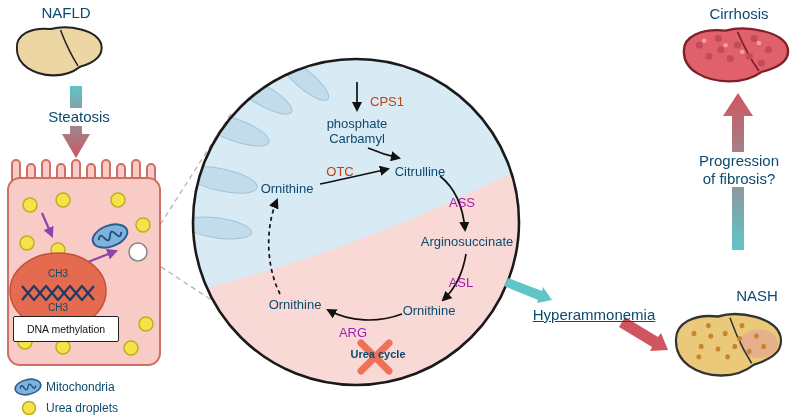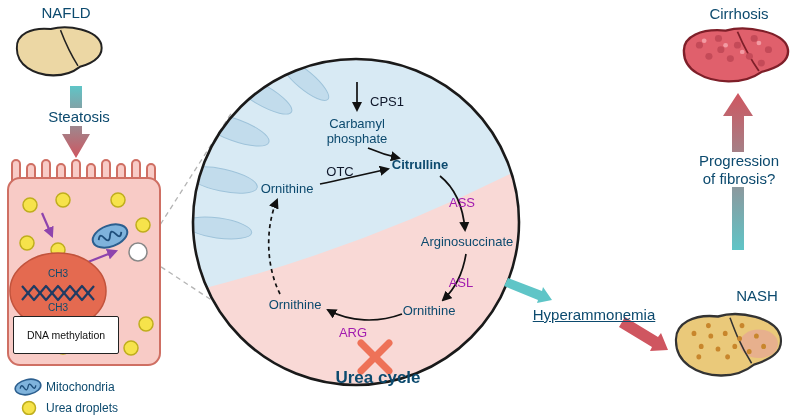--- a/index.html
+++ b/index.html
@@ -3,30 +3,30 @@
 <meta charset="utf-8">
 <style>
   * { margin:0; padding:0; box-sizing:border-box; }
   body { font-family:"Liberation Sans", sans-serif; background:#fff; }
   .stage { position:relative; width:800px; height:415px; background:#fff; overflow:hidden; }
   .stage > svg { position:absolute; left:0; top:0; }
   .lbl { position:absolute; color:#0c4a6e; text-align:center; line-height:1.18; }
   .big { font-size:15px; }
   .met { font-size:13px; }
   .enz { font-size:13px; }
-  .red { color:#0f172a; }
+  .red { color:#c2410c; }
   .green { color:#a21caf; }
   .whitebg { background:#fff; padding:0 3px; }
-  .title { font-size:17px; font-weight:700;margin-top:20px; }
+  .title { font-size:11px; font-weight:700; }
   .small { font-size:10px; }
   .legend-lbl { font-size:12px; text-align:left; }
   sub { font-size:9px; }
   .dna-box { position:absolute; left:13px; top:316px; width:106px; background:#fff;
              border:1.2px solid #222; border-radius:2px; font-size:10.5px;
-             text-align:center; padding:12px 2px; color:#111; }
+             text-align:center; padding:6px 2px; color:#111; }
 </style>
 </head>
 <body>
 
 <div class="stage">
 
 <svg width="800" height="415" viewBox="0 0 800 415">
   <defs>
     <marker id="mk-b" viewBox="0 0 10 10" refX="8" refY="5" markerWidth="6" markerHeight="6" orient="auto">
       <path d="M0 0 L10 5 L0 10 Z" fill="#111"></path>
@@ -192,25 +192,25 @@
 <div class="lbl big" style="left:20px; top:4px; width:92px;">NAFLD</div>
 <div class="lbl big whitebg" style="left:36px; top:108px; width:86px;">Steatosis</div>
 <div class="lbl small" style="left:38px; top:268px; width:40px;">CH3</div>
 <div class="lbl small" style="left:38px; top:302px; width:40px;">CH3</div>
 <div class="dna-box">DNA methylation</div>
 <div class="lbl legend-lbl" style="left:46px; top:380px; width:120px;">Mitochondria</div>
 <div class="lbl legend-lbl" style="left:46px; top:401px; width:120px;">Urea droplets</div>
 
 <div class="lbl enz red" style="left:361px; top:94px; width:52px;">CPS1</div>
 <div class="lbl met" style="left:297px; top:116px; width:120px;">
+  <div>phosphate</div>
   <div>Carbamyl</div>
-  <div>phosphate</div>
 </div>
 <div class="lbl enz red" style="left:315px; top:164px; width:50px;">OTC</div>
-<div class="lbl met" style="left:370px; top:157px; width:100px;font-weight:bold;">Citrulline</div>
+<div class="lbl met" style="left:370px; top:164px; width:100px;">Citrulline</div>
 <div class="lbl met" style="left:237px; top:181px; width:100px;">Ornithine</div>
 <div class="lbl enz green" style="left:437px; top:195px; width:50px;">ASS</div>
 <div class="lbl met" style="left:392px; top:234px; width:150px;">Arginosuccinate</div>
 <div class="lbl enz green" style="left:436px; top:275px; width:50px;">ASL</div>
 <div class="lbl met" style="left:379px; top:303px; width:100px;">Ornithine</div>
 <div class="lbl enz green" style="left:328px; top:325px; width:50px;">ARG</div>
 <div class="lbl met" style="left:245px; top:297px; width:100px;">Ornithine</div>
 <div class="lbl title" style="left:298px; top:348px; width:160px;">Urea cycle</div>
 
 <div class="lbl big" style="left:514px; top:306px; width:160px;text-decoration:underline;">Hyperammonemia</div>

